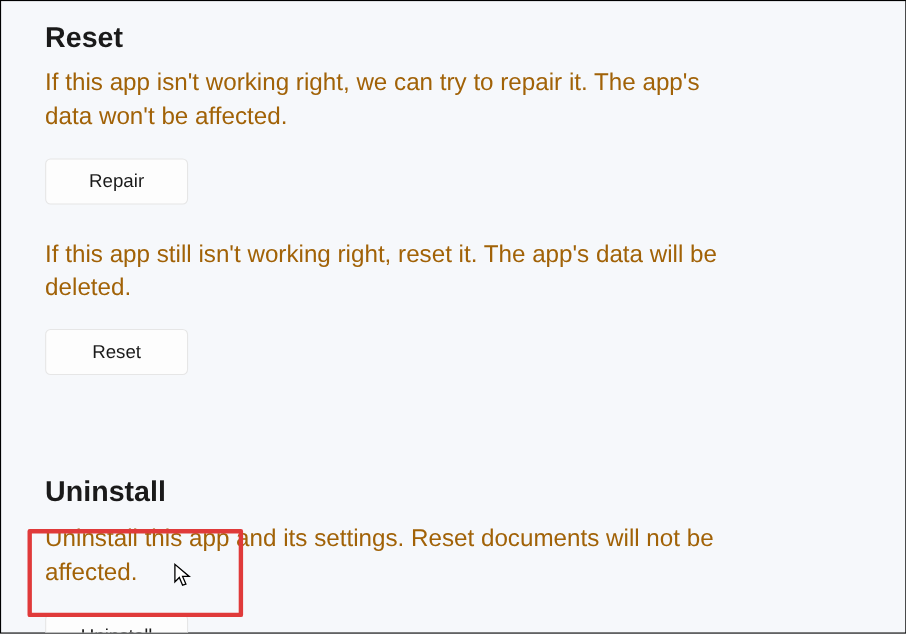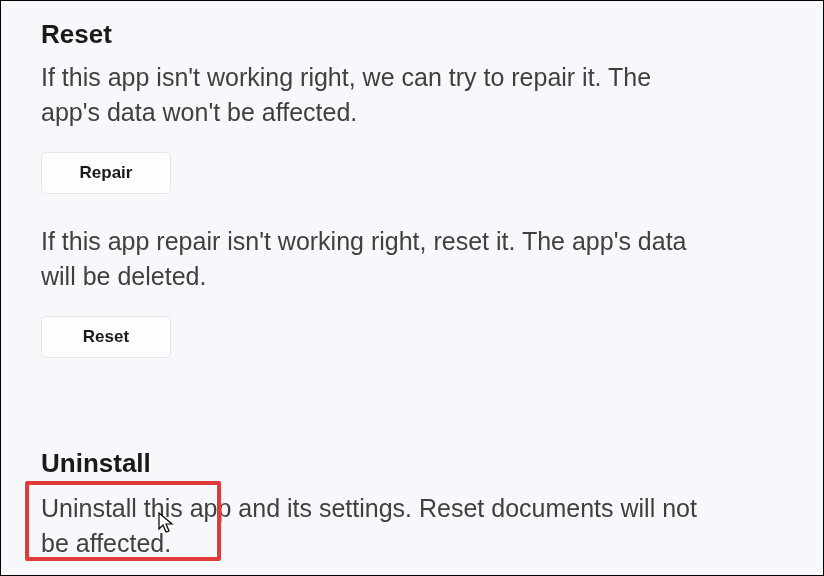--- a/index.html
+++ b/index.html
@@ -21,22 +21,22 @@
       font-weight: 600;
       color: #1a1a1a;
       margin-top: 0;
       margin-bottom: 10px;
     }
     .section-heading.uninstall {
       margin-top: 90px;
       margin-bottom: 12px;
     }
     .description {
-      font-size: 25px;
-      color: #404040;
+      font-size: 22px;
+      color: #a16207;
       line-height: 1.4;
       margin-bottom: 22px;
       max-width: 680px;
     }
     .description.repair-desc {
       max-width: 630px;
     }
     .action-button {
       display: inline-block;
       min-width: 130px;
@@ -44,21 +44,20 @@
       background: #fdfdfd;
       border: 1px solid #e6e6e6;
       border-radius: 5px;
       font-family: inherit;
       font-size: 17px;
       color: #1a1a1a;
       cursor: pointer;
       padding: 0 20px;
       text-align: center;
       line-height: 40px;
-      font-weight: bold;
     }
     .button-row {
       margin-bottom: 30px;
     }
     .highlight-box {
       position: absolute;
       left: 24px;
       top: 480px;
       width: 196px;
       height: 80px;
@@ -85,21 +84,21 @@
 
 
 <h2 class="section-heading">Reset</h2>
 
 <p class="description repair-desc">If this app isn't working right, we can try to repair it. The app's data won't be affected.</p>
 
 <div class="button-row">
   <button class="action-button">Repair</button>
 </div>
 
-<p class="description">If this app repair isn't working right, reset it. The app's data will be deleted.</p>
+<p class="description">If this app still isn't working right, reset it. The app's data will be deleted.</p>
 
 <div class="button-row">
   <button class="action-button">Reset</button>
 </div>
 
 <h2 class="section-heading uninstall">Uninstall</h2>
 
 <p class="description">Uninstall this app and its settings. Reset documents will not be affected.</p>
 
 <div class="button-row uninstall-wrapper">

